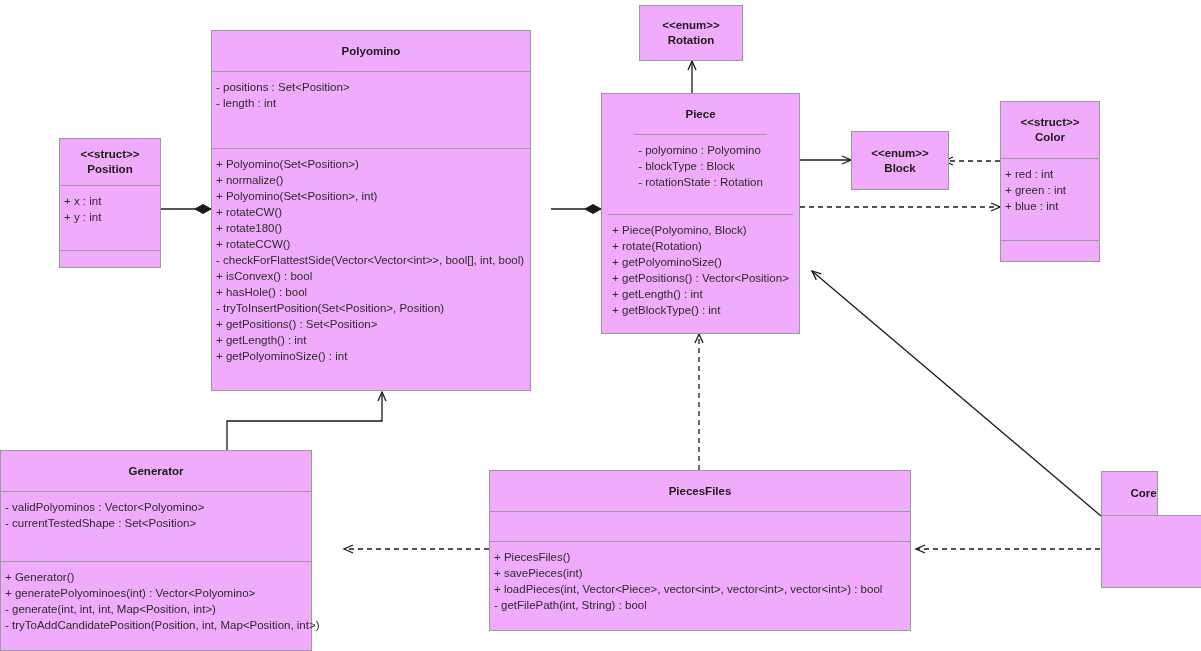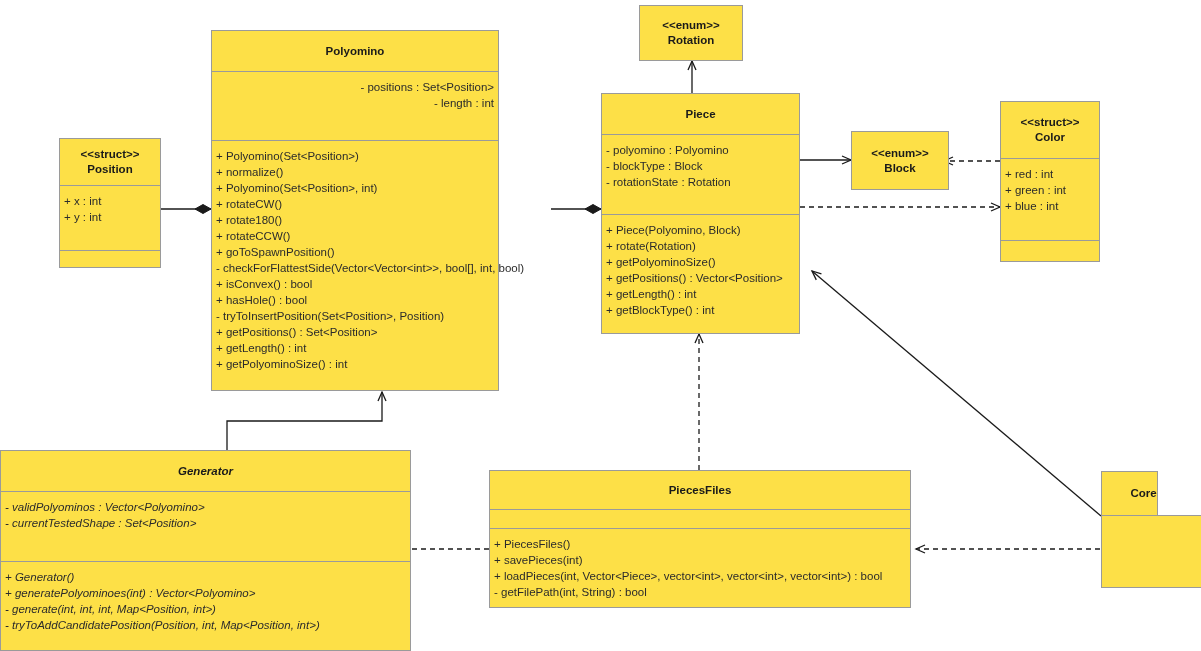--- a/index.html
+++ b/index.html
@@ -20,21 +20,21 @@
     position: absolute;
     left: 0;
     top: 0;
     width: 1201px;
     height: 651px;
     pointer-events: none;
   }
   .uml-class {
     position: absolute;
     box-sizing: border-box;
-    background: #fde047;
+    background: #f0abfc;
     border: 1px solid #9a9a9a;
     display: flex;
     flex-direction: column;
     z-index: 2;
   }
   .uml-title {
     box-sizing: border-box;
     text-align: center;
     font-weight: bold;
     font-size: 11.5px;
@@ -138,54 +138,53 @@
       <span class="stereo">&lt;&lt;struct&gt;&gt;</span>
       <span>Position</span>
     </div>
     <div class="uml-compartment uml-sep" style="height:62px;">
       <span class="member">+ x : int</span>
       <span class="member">+ y : int</span>
     </div>
     <div class="uml-compartment uml-sep empty-compartment"></div>
   </div>
 
-  <div class="uml-class" style="left:211px; top:30px; width:288px; height:361px;">
+  <div class="uml-class" style="left:211px; top:30px; width:320px; height:361px;">
     <div class="uml-title" style="height:40px;">
       <span>Polyomino</span>
     </div>
-    <div class="uml-compartment uml-sep" style="height:58px;text-align:right;">
+    <div class="uml-compartment uml-sep" style="height:58px;">
       <span class="member">- positions : Set&lt;Position&gt;</span>
       <span class="member">- length : int</span>
     </div>
     <div class="uml-compartment uml-sep">
       <span class="member">+ Polyomino(Set&lt;Position&gt;)</span>
       <span class="member">+ normalize()</span>
       <span class="member">+ Polyomino(Set&lt;Position&gt;, int)</span>
       <span class="member">+ rotateCW()</span>
       <span class="member">+ rotate180()</span>
       <span class="member">+ rotateCCW()</span>
-      <span class="member">+ goToSpawnPosition()</span>
       <span class="member">- checkForFlattestSide(Vector&lt;Vector&lt;int&gt;&gt;, bool[], int, bool)</span>
       <span class="member">+ isConvex() : bool</span>
       <span class="member">+ hasHole() : bool</span>
       <span class="member">- tryToInsertPosition(Set&lt;Position&gt;, Position)</span>
       <span class="member">+ getPositions() : Set&lt;Position&gt;</span>
       <span class="member">+ getLength() : int</span>
       <span class="member">+ getPolyominoSize() : int</span>
     </div>
   </div>
 
   <div class="uml-class" style="left:639px; top:5px; width:104px; height:56px;">
     <div class="uml-title" style="height:54px;">
       <span class="stereo">&lt;&lt;enum&gt;&gt;</span>
       <span>Rotation</span>
     </div>
   </div>
 
-  <div class="uml-class" style="left:601px; top:93px; width:199px; height:241px;">
+  <div class="uml-class" style="left:601px; top:93px; width:199px; height:241px;align-items:center;">
     <div class="uml-title" style="height:40px;">
       <span>Piece</span>
     </div>
     <div class="uml-compartment uml-sep" style="height:72px;">
       <span class="member">- polyomino : Polyomino</span>
       <span class="member">- blockType : Block</span>
       <span class="member">- rotationState : Rotation</span>
     </div>
     <div class="uml-compartment uml-sep">
       <span class="member">+ Piece(Polyomino, Block)</span>
@@ -210,37 +209,37 @@
       <span>Color</span>
     </div>
     <div class="uml-compartment uml-sep" style="height:74px;">
       <span class="member">+ red : int</span>
       <span class="member">+ green : int</span>
       <span class="member">+ blue : int</span>
     </div>
     <div class="uml-compartment uml-sep empty-compartment"></div>
   </div>
 
-  <div class="uml-class" style="left:0px; top:450px; width:411px; height:201px;font-style:italic;">
+  <div class="uml-class" style="left:0px; top:450px; width:312px; height:201px;">
     <div class="uml-title" style="height:40px;">
       <span>Generator</span>
     </div>
     <div class="uml-compartment uml-sep" style="height:60px;">
       <span class="member">- validPolyominos : Vector&lt;Polyomino&gt;</span>
       <span class="member">- currentTestedShape : Set&lt;Position&gt;</span>
     </div>
     <div class="uml-compartment uml-sep">
       <span class="member">+ Generator()</span>
       <span class="member">+ generatePolyominoes(int) : Vector&lt;Polyomino&gt;</span>
       <span class="member">- generate(int, int, int, Map&lt;Position, int&gt;)</span>
       <span class="member">- tryToAddCandidatePosition(Position, int, Map&lt;Position, int&gt;)</span>
     </div>
   </div>
 
-  <div class="uml-class" style="left:489px; top:470px; width:422px; height:138px;">
+  <div class="uml-class" style="left:489px; top:470px; width:422px; height:161px;">
     <div class="uml-title" style="height:40px;">
       <span>PiecesFiles</span>
     </div>
     <div class="uml-compartment uml-sep empty-compartment" style="height:20px;"></div>
     <div class="uml-compartment uml-sep">
       <span class="member">+ PiecesFiles()</span>
       <span class="member">+ savePieces(int)</span>
       <span class="member">+ loadPieces(int, Vector&lt;Piece&gt;, vector&lt;int&gt;, vector&lt;int&gt;, vector&lt;int&gt;) : bool</span>
       <span class="member">- getFilePath(int, String) : bool</span>
     </div>

